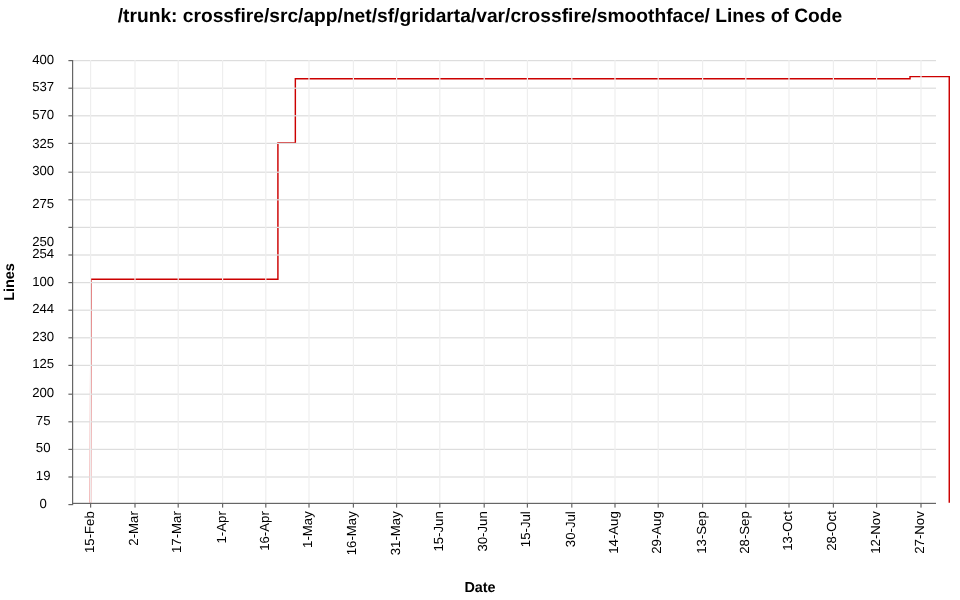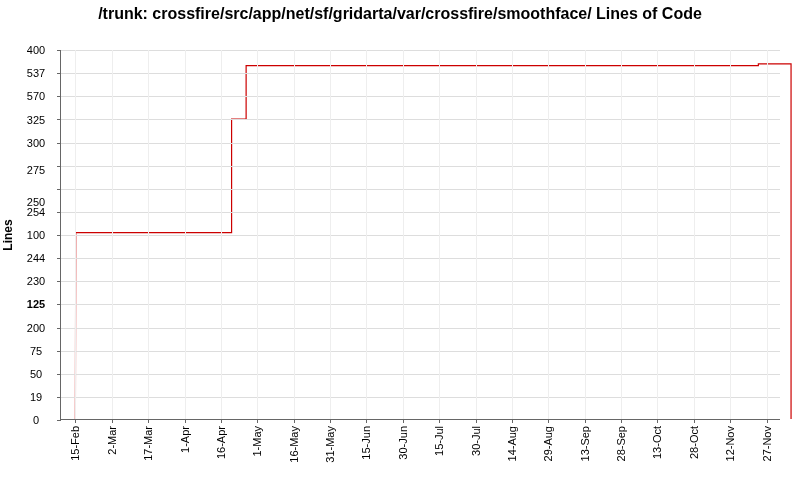--- a/index.html
+++ b/index.html
@@ -104,20 +104,21 @@
     height: 100%;
     overflow: visible;
   }
 </style>
 </head>
 <body>
 
 <div class="chart-container">
   <div class="title">/trunk: crossfire/src/app/net/sf/gridarta/var/crossfire/smoothface/ Lines of Code</div>
   <div class="y-axis-label">Lines</div>
+  <div class="x-axis-label">Date</div>
   <div class="plot-area">
     <svg class="line-svg" viewBox="0 0 720 370" preserveAspectRatio="none">
       <polyline id="series-line" fill="none" stroke="#cc0000" stroke-width="1.2" points="14.40,370.00 14.76,183.15 170.83,183.15 170.83,69.38 185.38,69.38 185.38,15.72 698.32,15.72 698.32,13.88 731.07,13.88 731.07,370.00"></polyline>
     </svg>
   <div class="tick-mark-y" style="top: 370px;"></div>
       <div class="grid-line" style="top: 346.875px;"></div>
       <div class="tick-mark-y" style="top: 346.875px;"></div>
       <div class="grid-line" style="top: 323.75px;"></div>
       <div class="tick-mark-y" style="top: 323.75px;"></div>
       <div class="grid-line" style="top: 300.625px;"></div>
@@ -187,21 +188,21 @@
       <div class="x-grid-line" style="left: 669.221px;"></div>
       <div class="tick-mark-x" style="left: 669.221px;"></div>
       <div class="x-grid-line" style="left: 705.6px;"></div>
       <div class="tick-mark-x" style="left: 705.6px;"></div>
     </div>
 <div class="y-tick-label" style="top: 420px;">0</div>
     <div class="y-tick-label" style="top: 396.875px;">19</div>
     <div class="y-tick-label" style="top: 373.75px;">50</div>
     <div class="y-tick-label" style="top: 350.625px;">75</div>
     <div class="y-tick-label" style="top: 327.5px;">200</div>
-    <div class="y-tick-label" style="top: 304.375px; font-weight: bold;">125</div>
+    <div class="y-tick-label" style="top: 304.375px;">125</div>
     <div class="y-tick-label" style="top: 281.25px;">230</div>
     <div class="y-tick-label" style="top: 258.125px;">244</div>
     <div class="y-tick-label" style="top: 235px;">100</div>
     <div class="y-tick-label" style="top: 211.875px;">254</div>
     <div class="y-tick-label" style="top: 202px;">250</div>
     <div class="y-tick-label" style="top: 155px; margin-top: 15px;">275</div>
     <div class="y-tick-label" style="top: 142.5px;">300</div>
     <div class="y-tick-label" style="top: 120px;">325</div>
     <div class="y-tick-label" style="top: 96.25px;">570</div>
     <div class="y-tick-label" style="top: 73.125px;">537</div>

